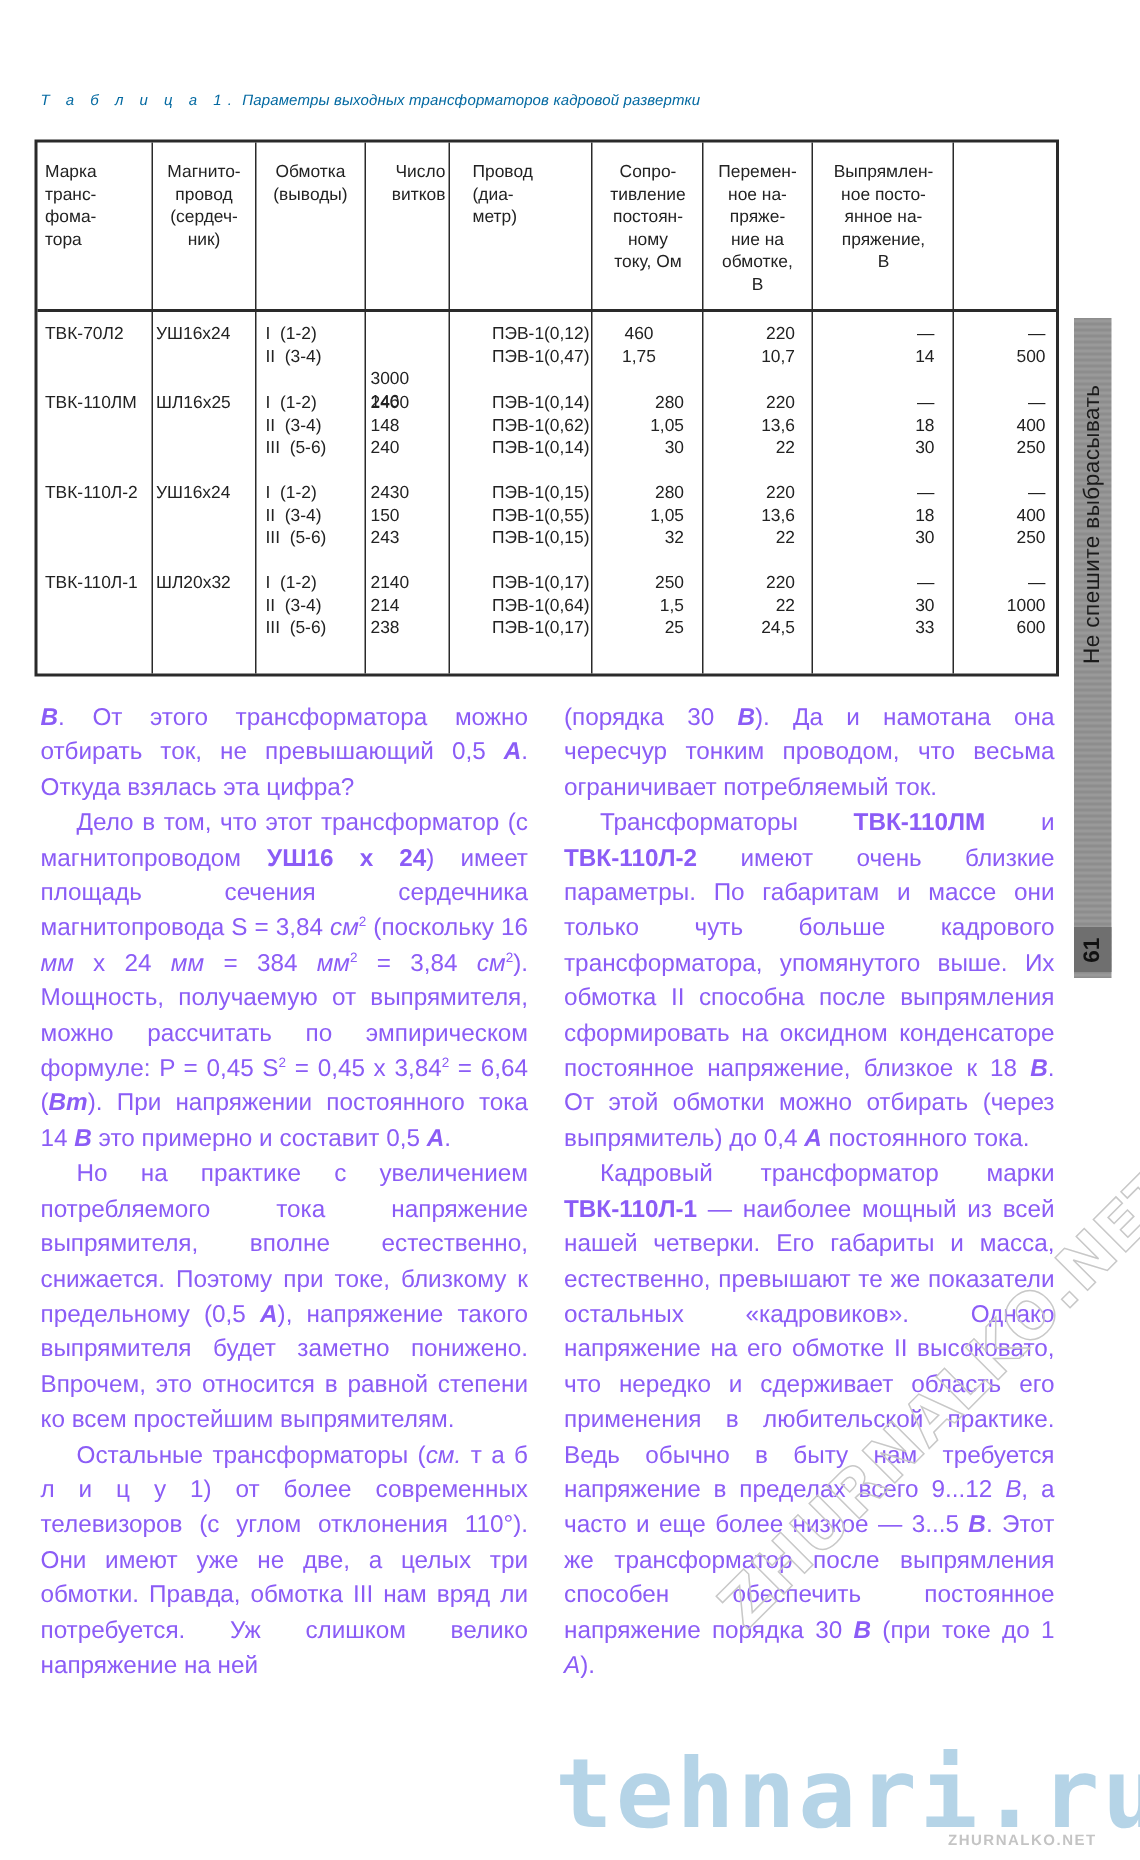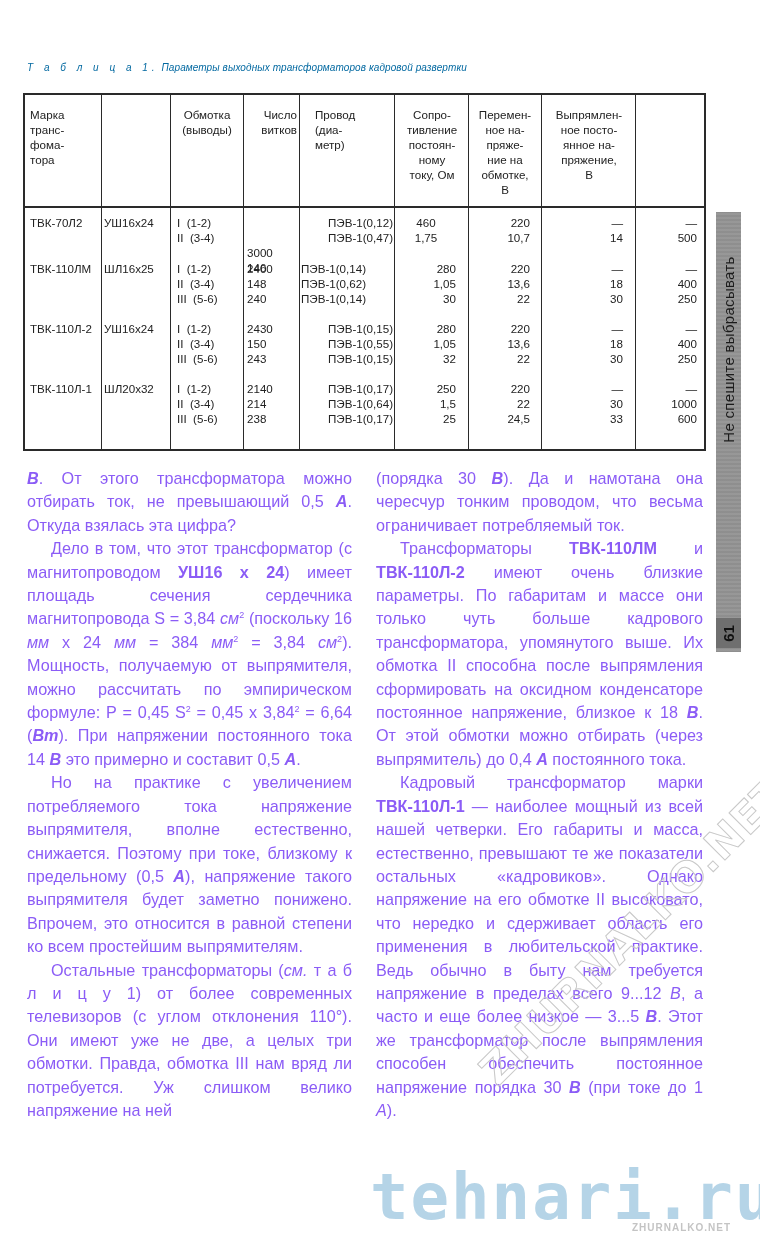--- a/index.html
+++ b/index.html
@@ -167,20 +167,24 @@
   <div class="vline" style="left:369px"></div>
   <div class="vline" style="left:443px"></div>
   <div class="vline" style="left:516px"></div>
   <div class="vline" style="left:610px"></div>
   <div class="hline" style="top:111px"></div>
 
   <div class="cell hdr" style="left:5px">Марка
 транс-
 фома-
 тора</div>
+  <div class="cell hdr c" style="left:79px;width:64px">Магнито-
+провод
+(сердеч-
+ник)</div>
   <div class="cell hdr c" style="left:149px;width:66px">Обмотка
 (выводы)</div>
   <div class="cell hdr r" style="left:222px;width:50px">Число
 витков</div>
   <div class="cell hdr" style="left:290px">Провод
 (диа-
 метр)</div>
   <div class="cell hdr c" style="left:371px;width:72px">Сопро-
 тивление
 постоян-
@@ -208,21 +212,21 @@
         <div class="cell" style="left: 371px; top: 120px; width: 60px; text-align: center;"><span class="data-line">460</span><span class="data-line">1,75</span></div>
         <div class="cell" style="left: 445px; top: 120px; width: 60px; text-align: right;"><span class="data-line">220</span><span class="data-line">10,7</span></div>
         <div class="cell" style="left: 518px; top: 120px; width: 80px; text-align: right;"><span class="data-line">—</span><span class="data-line">14</span></div>
         <div class="cell" style="left: 612px; top: 120px; width: 60px; text-align: right;"><span class="data-line">—</span><span class="data-line">500</span></div>
       </div>
       <div>
         <div class="cell" style="left: 5px; top: 166px; width: 70px; text-align: left;"><span class="data-line">ТВК-110ЛМ</span></div>
         <div class="cell" style="left: 79px; top: 166px; width: 64px; text-align: left;"><span class="data-line">ШЛ16х25</span></div>
         <div class="cell" style="left: 152px; top: 166px; width: 64px; text-align: left;"><span class="data-line">I  (1-2)</span><span class="data-line">II  (3-4)</span><span class="data-line">III  (5-6)</span></div>
         <div class="cell" style="left: 222px; top: 166px; width: 50px; text-align: left;"><span class="data-line">2400</span><span class="data-line">148</span><span class="data-line">240</span></div>
-        <div class="cell" style="left: 276px; top: 166px; width: 92px; "><span class="data-line">ПЭВ-1(0,14)</span><span class="data-line">ПЭВ-1(0,62)</span><span class="data-line">ПЭВ-1(0,14)</span></div>
+        <div class="cell" style="left: 276px; top: 166px; width: 92px; text-align: right;"><span class="data-line">ПЭВ-1(0,14)</span><span class="data-line">ПЭВ-1(0,62)</span><span class="data-line">ПЭВ-1(0,14)</span></div>
         <div class="cell" style="left: 371px; top: 166px; width: 60px; text-align: right;"><span class="data-line">280</span><span class="data-line">1,05</span><span class="data-line">30</span></div>
         <div class="cell" style="left: 445px; top: 166px; width: 60px; text-align: right;"><span class="data-line">220</span><span class="data-line">13,6</span><span class="data-line">22</span></div>
         <div class="cell" style="left: 518px; top: 166px; width: 80px; text-align: right;"><span class="data-line">—</span><span class="data-line">18</span><span class="data-line">30</span></div>
         <div class="cell" style="left: 612px; top: 166px; width: 60px; text-align: right;"><span class="data-line">—</span><span class="data-line">400</span><span class="data-line">250</span></div>
       </div>
       <div>
         <div class="cell" style="left: 5px; top: 226px; width: 70px; text-align: left;"><span class="data-line">ТВК-110Л-2</span></div>
         <div class="cell" style="left: 79px; top: 226px; width: 64px; text-align: left;"><span class="data-line">УШ16х24</span></div>
         <div class="cell" style="left: 152px; top: 226px; width: 64px; text-align: left;"><span class="data-line">I  (1-2)</span><span class="data-line">II  (3-4)</span><span class="data-line">III  (5-6)</span></div>
         <div class="cell" style="left: 222px; top: 226px; width: 50px; text-align: left;"><span class="data-line">2430</span><span class="data-line">150</span><span class="data-line">243</span></div>

